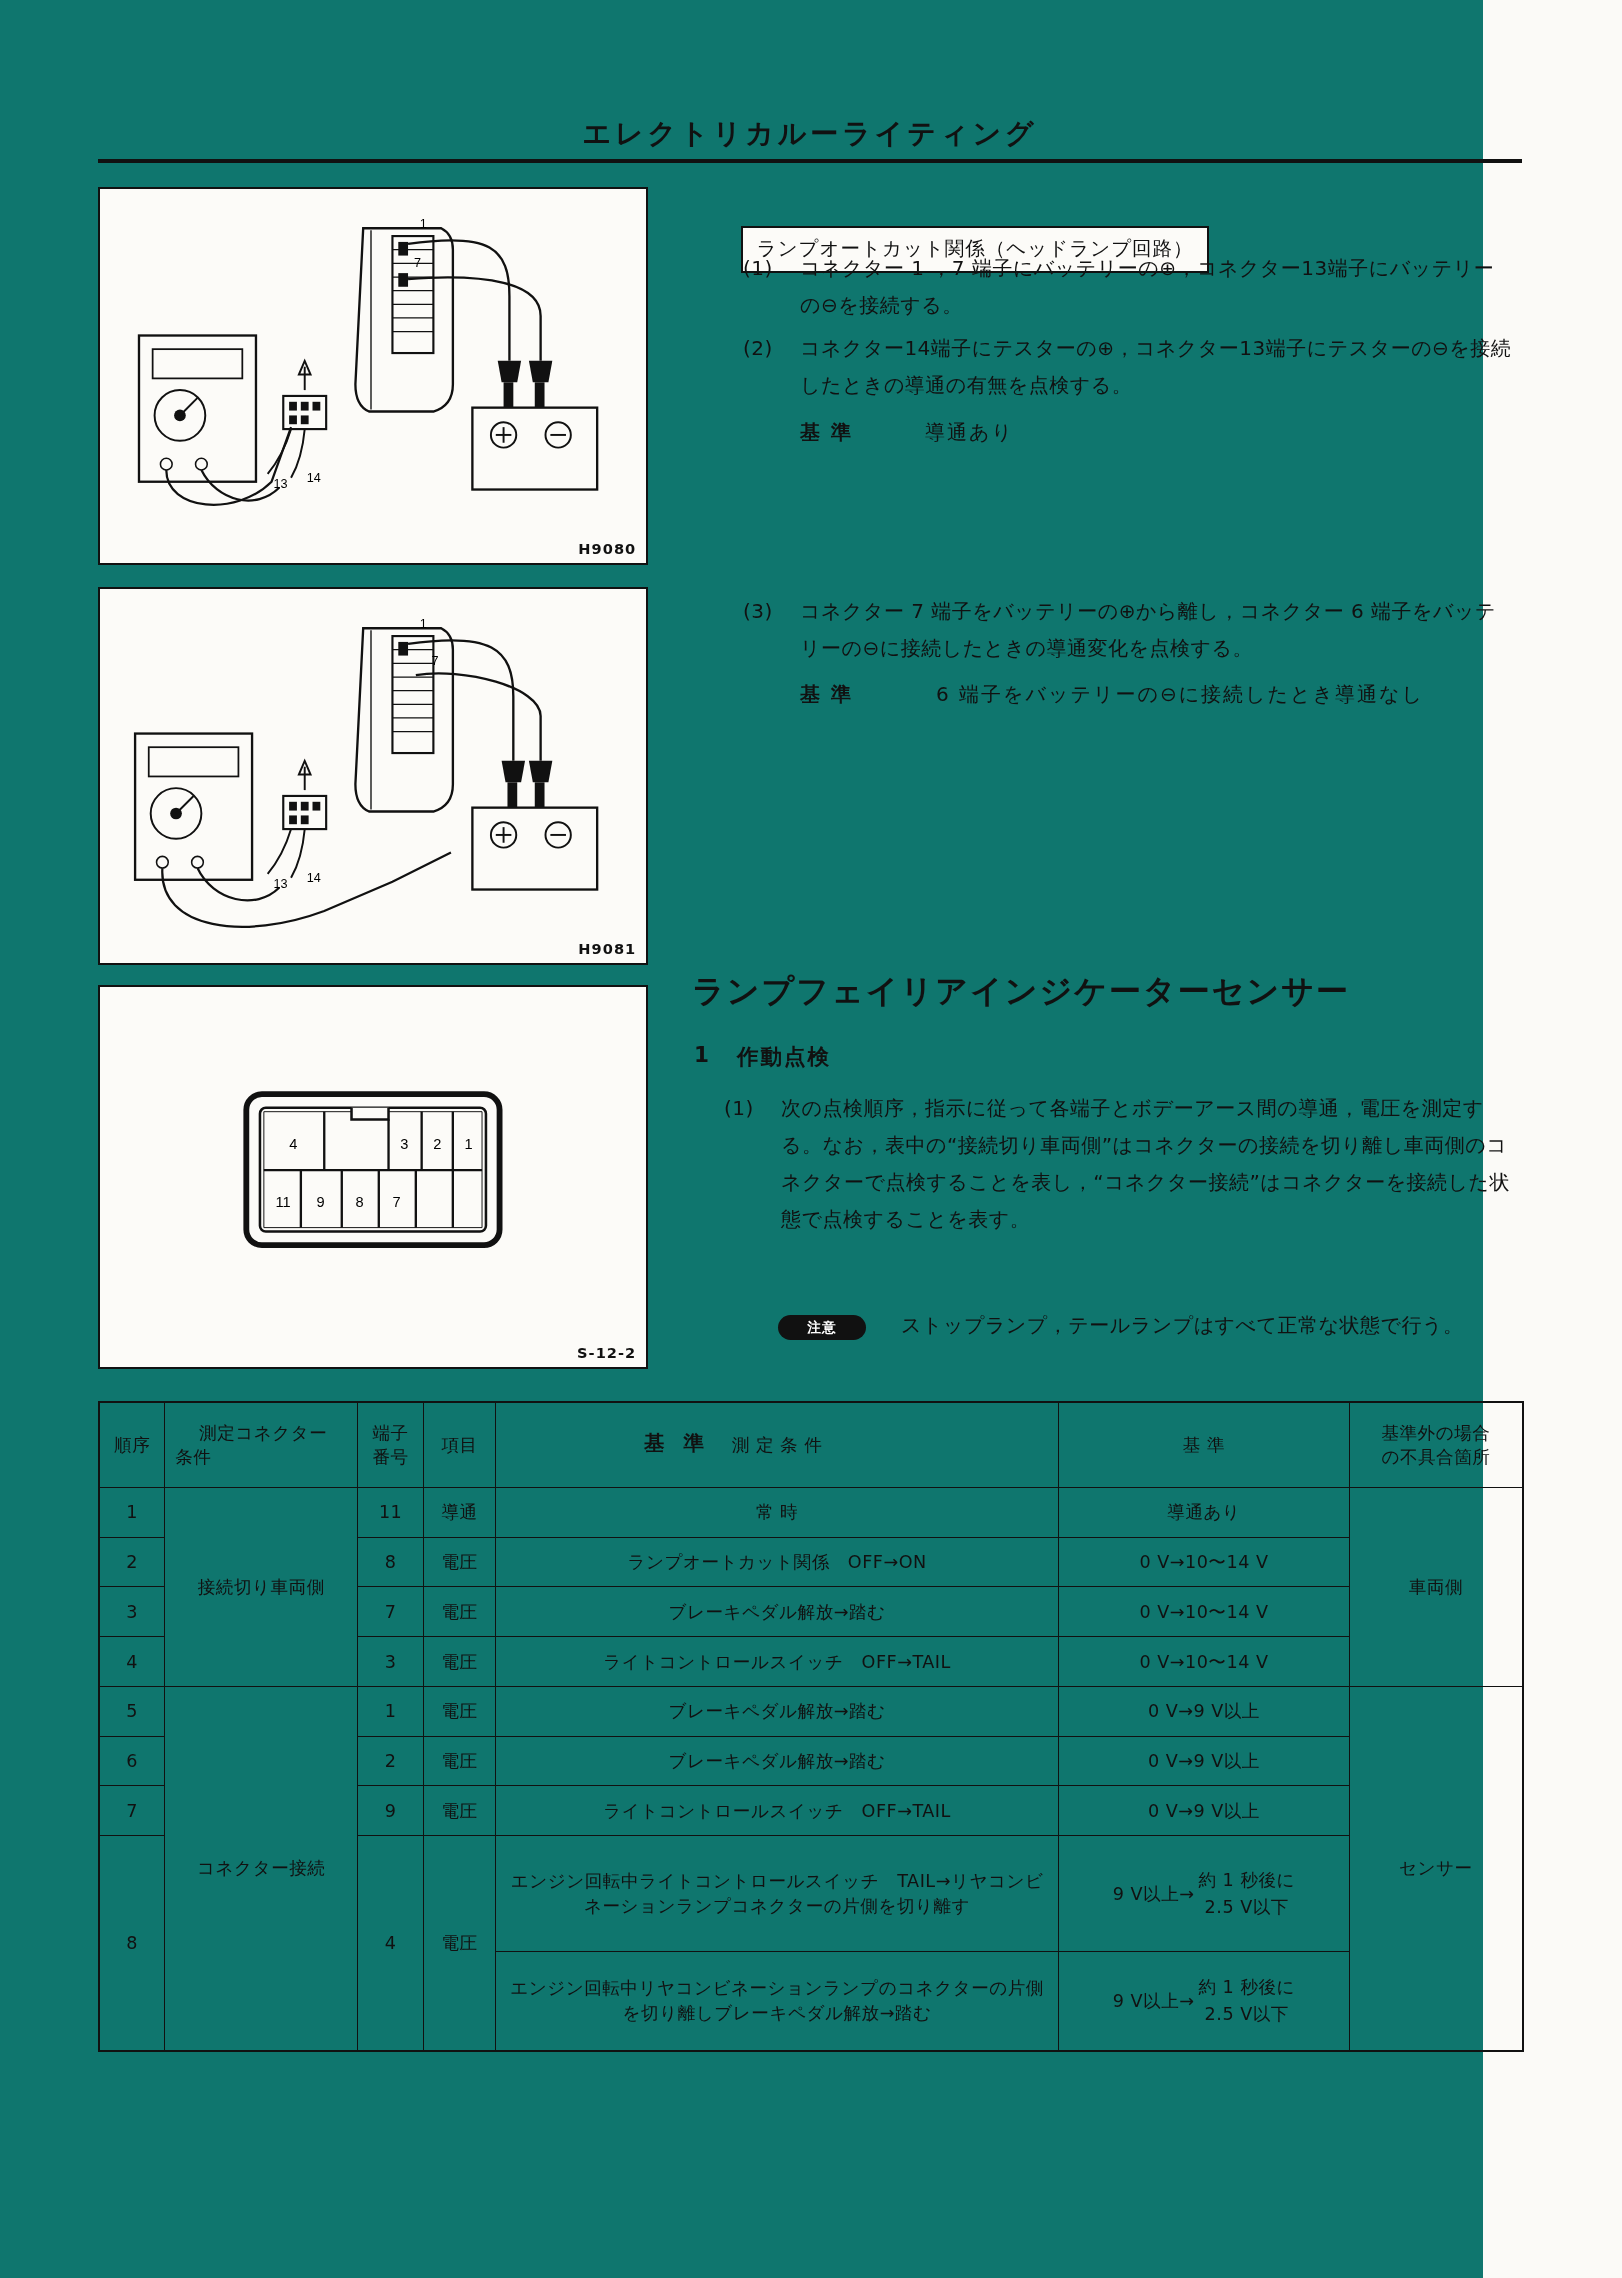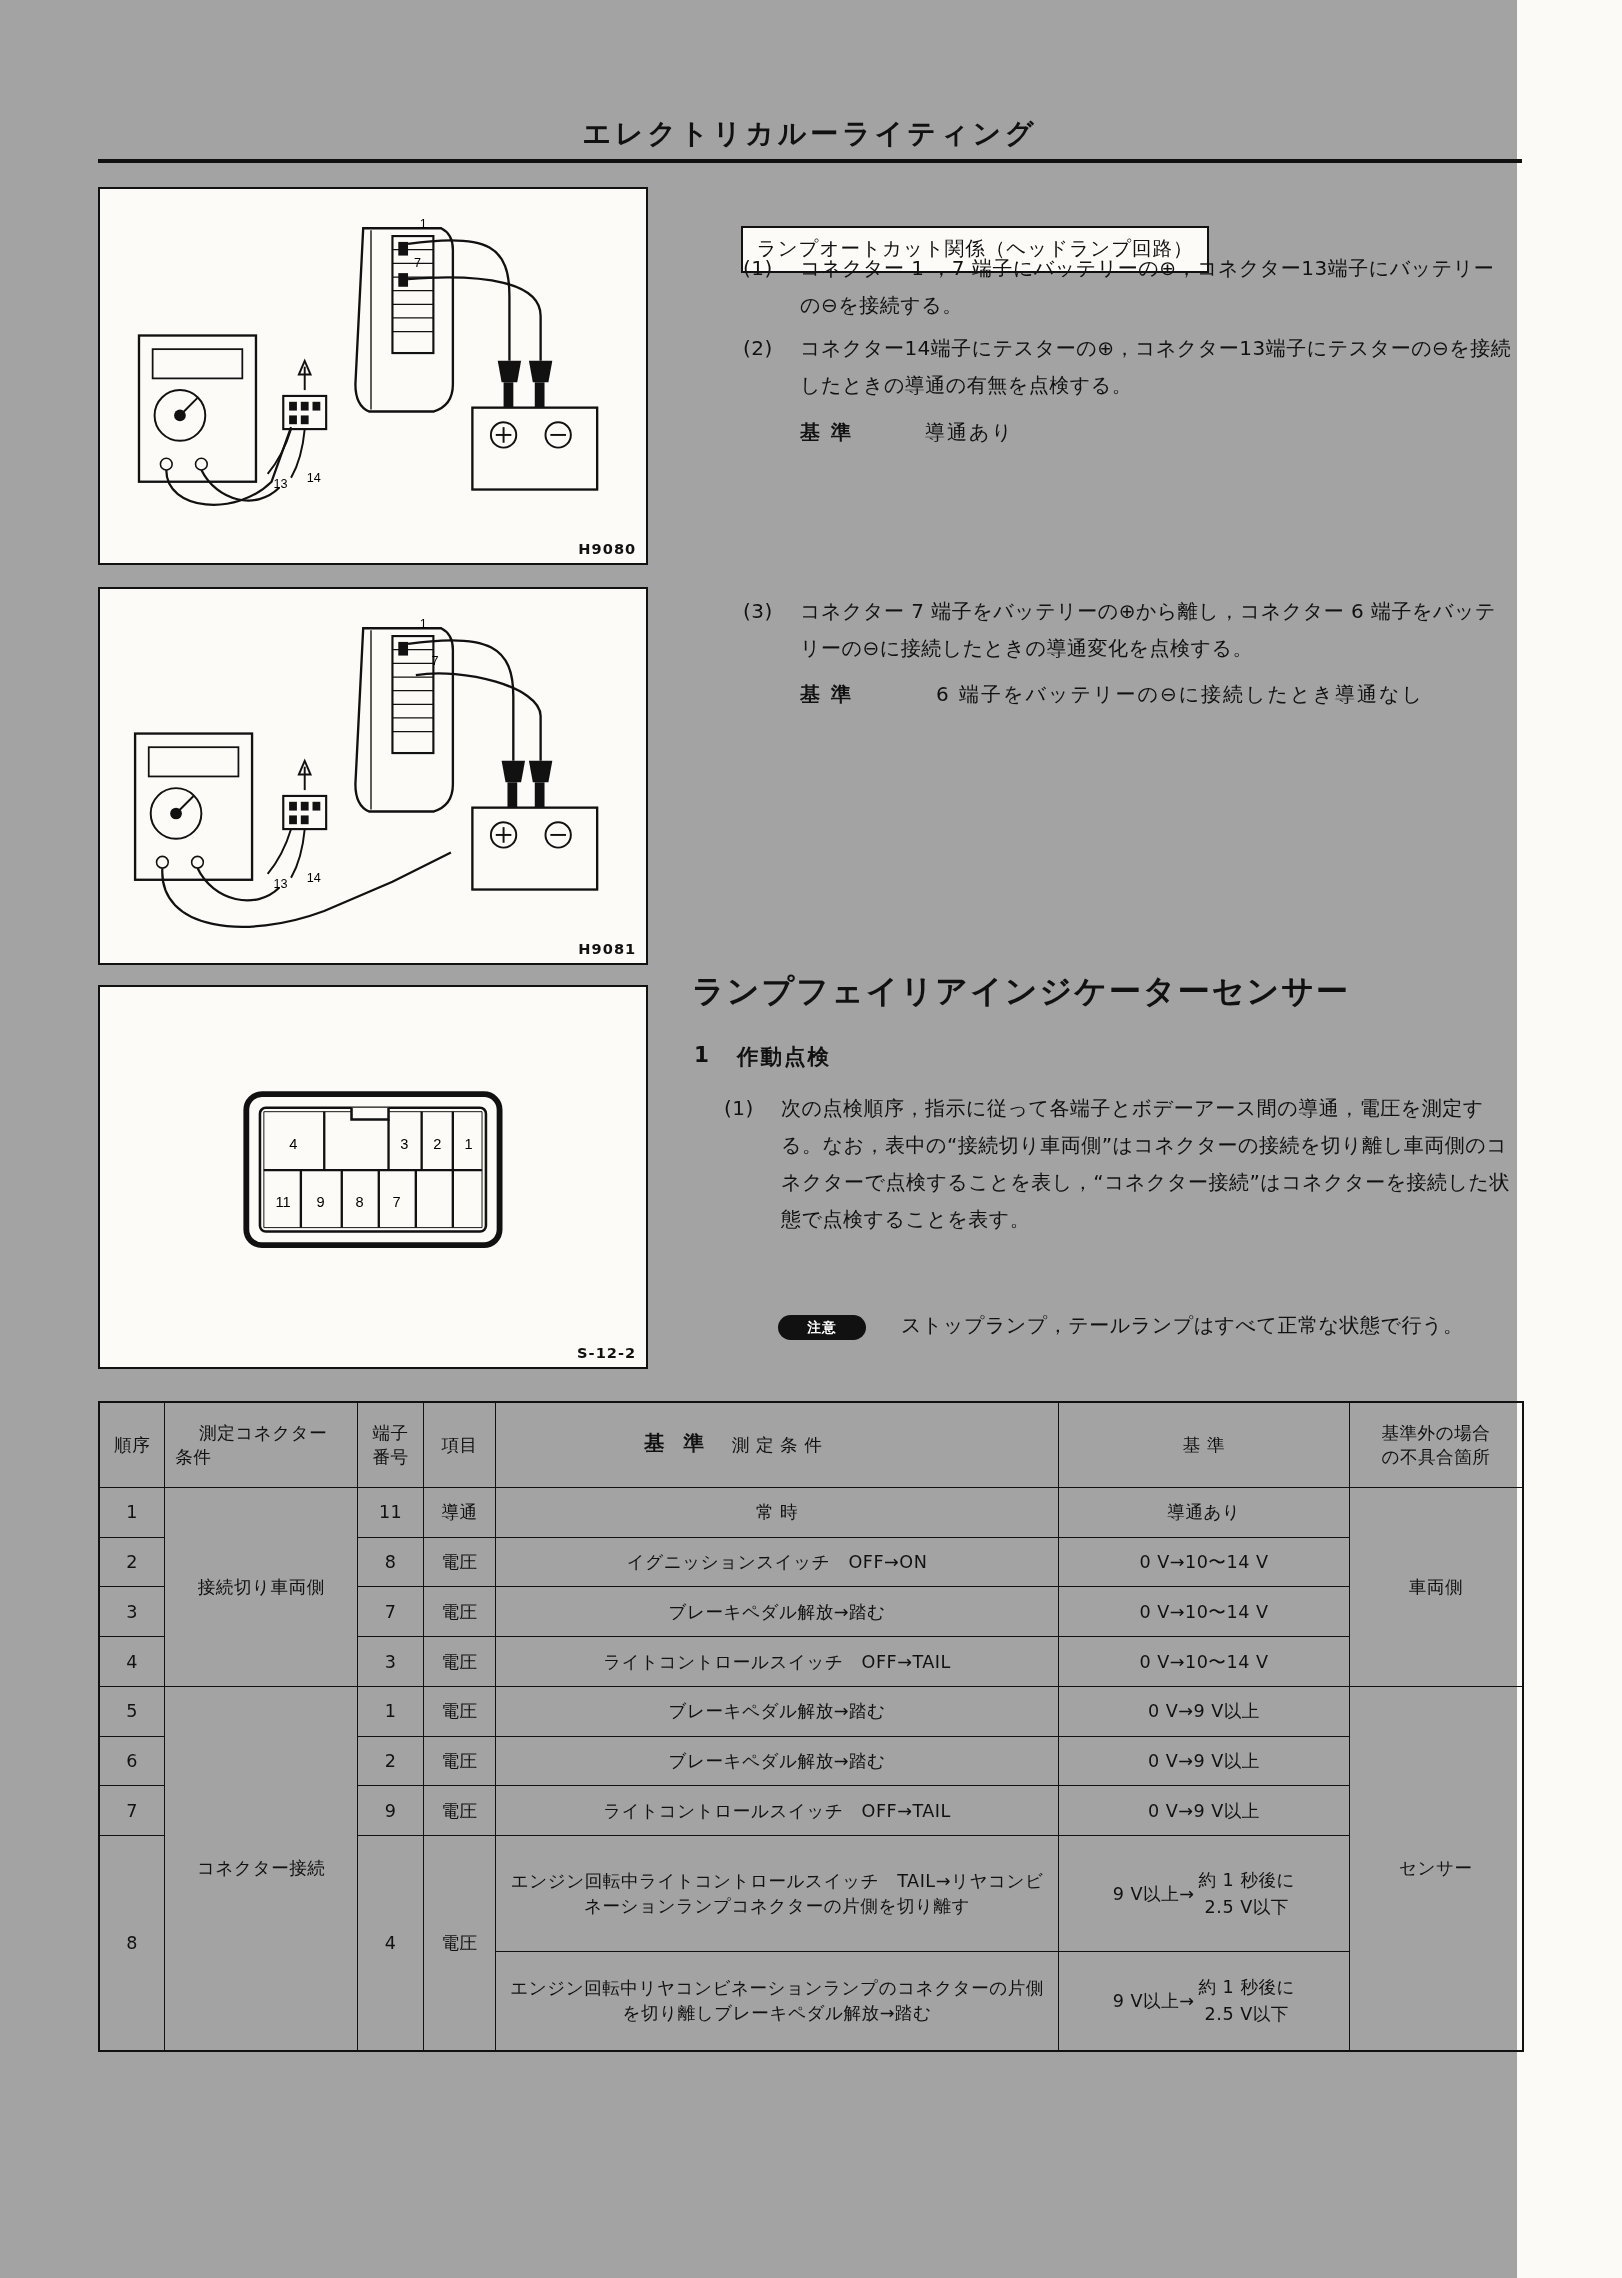--- a/index.html
+++ b/index.html
@@ -6,22 +6,21 @@
   body{
     width:1623px;height:2278px;
     background:#fbfaf7;
     font-family:"DejaVu Sans","Liberation Sans",sans-serif;
     color:#111;
     position:relative;
     overflow:hidden;
   }
   .page{
     position:absolute;left:0;top:0;width:1483px;height:2278px;
-    background:#a3a3a3;
-    padding-left:34px;
+    background:#0f766e;
   }
   
   .hdr{
     position:absolute;left:98px;top:115px;width:1424px;
     display:flex;align-items:flex-end;justify-content:center;
   }
   .hdr-title{
     font-size:28px;letter-spacing:3.9px;font-weight:700;
     color:#111;
   }
@@ -327,21 +326,21 @@
         <td>11</td>
         <td>導通</td>
         <td class="l">常 時</td>
         <td>導通あり</td>
         <td rowspan="4">車両側</td>
       </tr>
       <tr>
         <td style="height:39px;">2</td>
         <td>8</td>
         <td>電圧</td>
-        <td class="l">イグニッションスイッチ　OFF→ON</td>
+        <td class="l">ランプオートカット関係　OFF→ON</td>
         <td>0 V→10〜14 V</td>
       </tr>
       <tr>
         <td style="height:39px;">3</td>
         <td>7</td>
         <td>電圧</td>
         <td class="l">ブレーキペダル解放→踏む</td>
         <td>0 V→10〜14 V</td>
       </tr>
       <tr>

